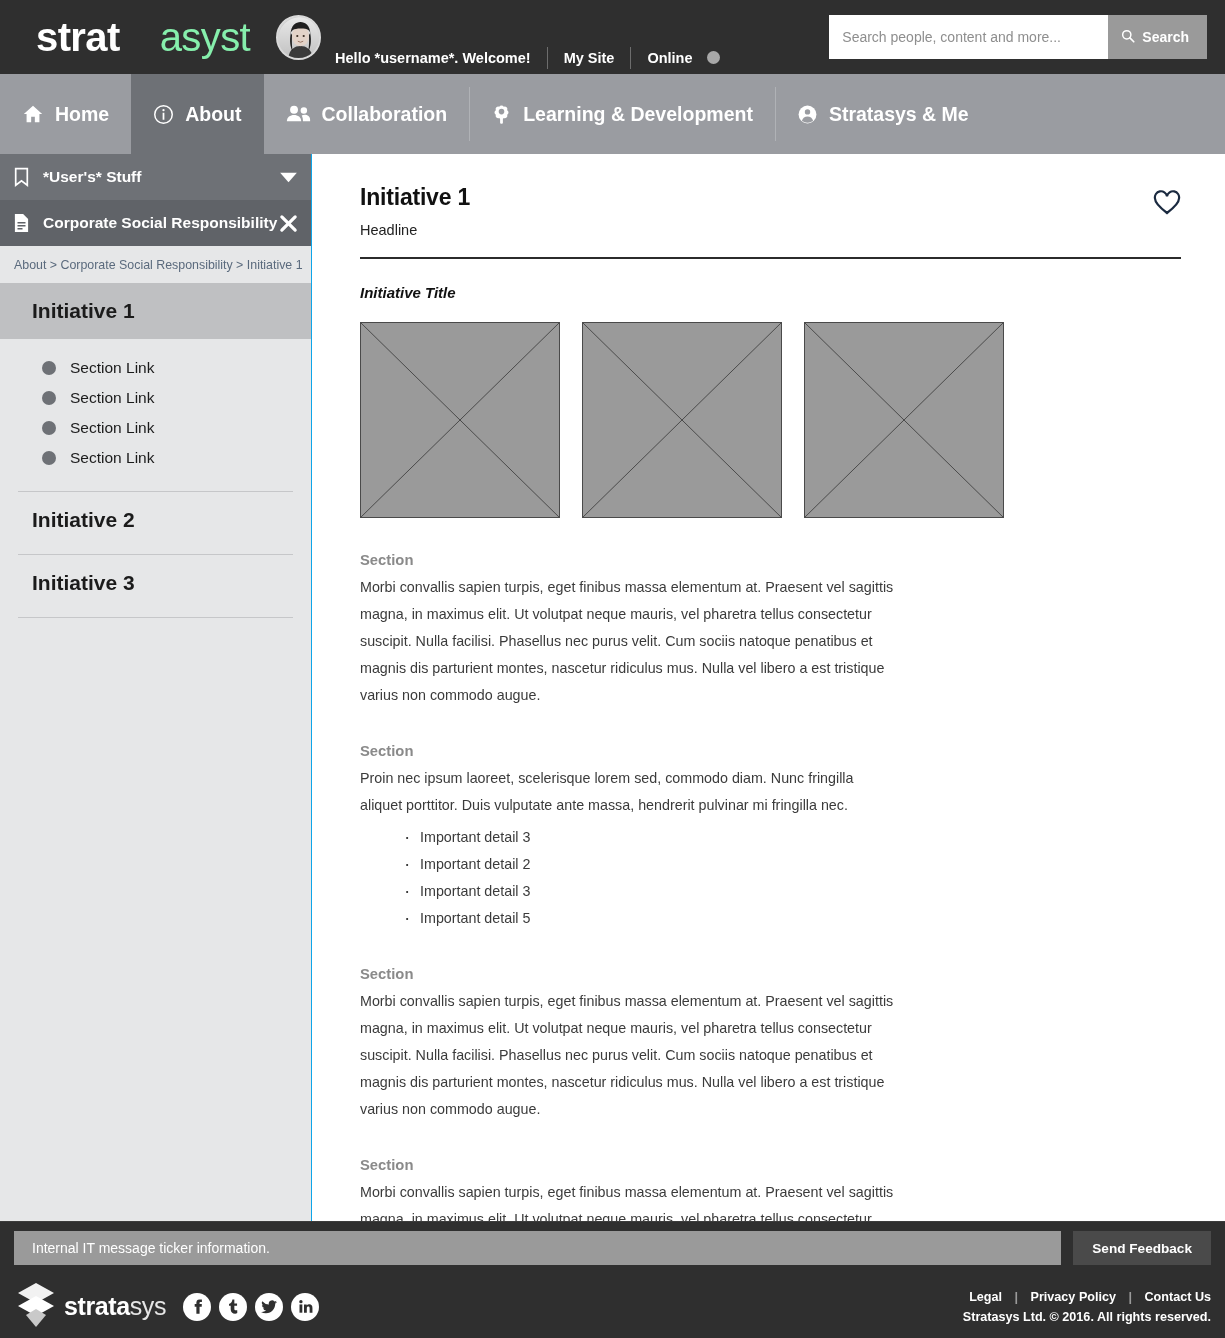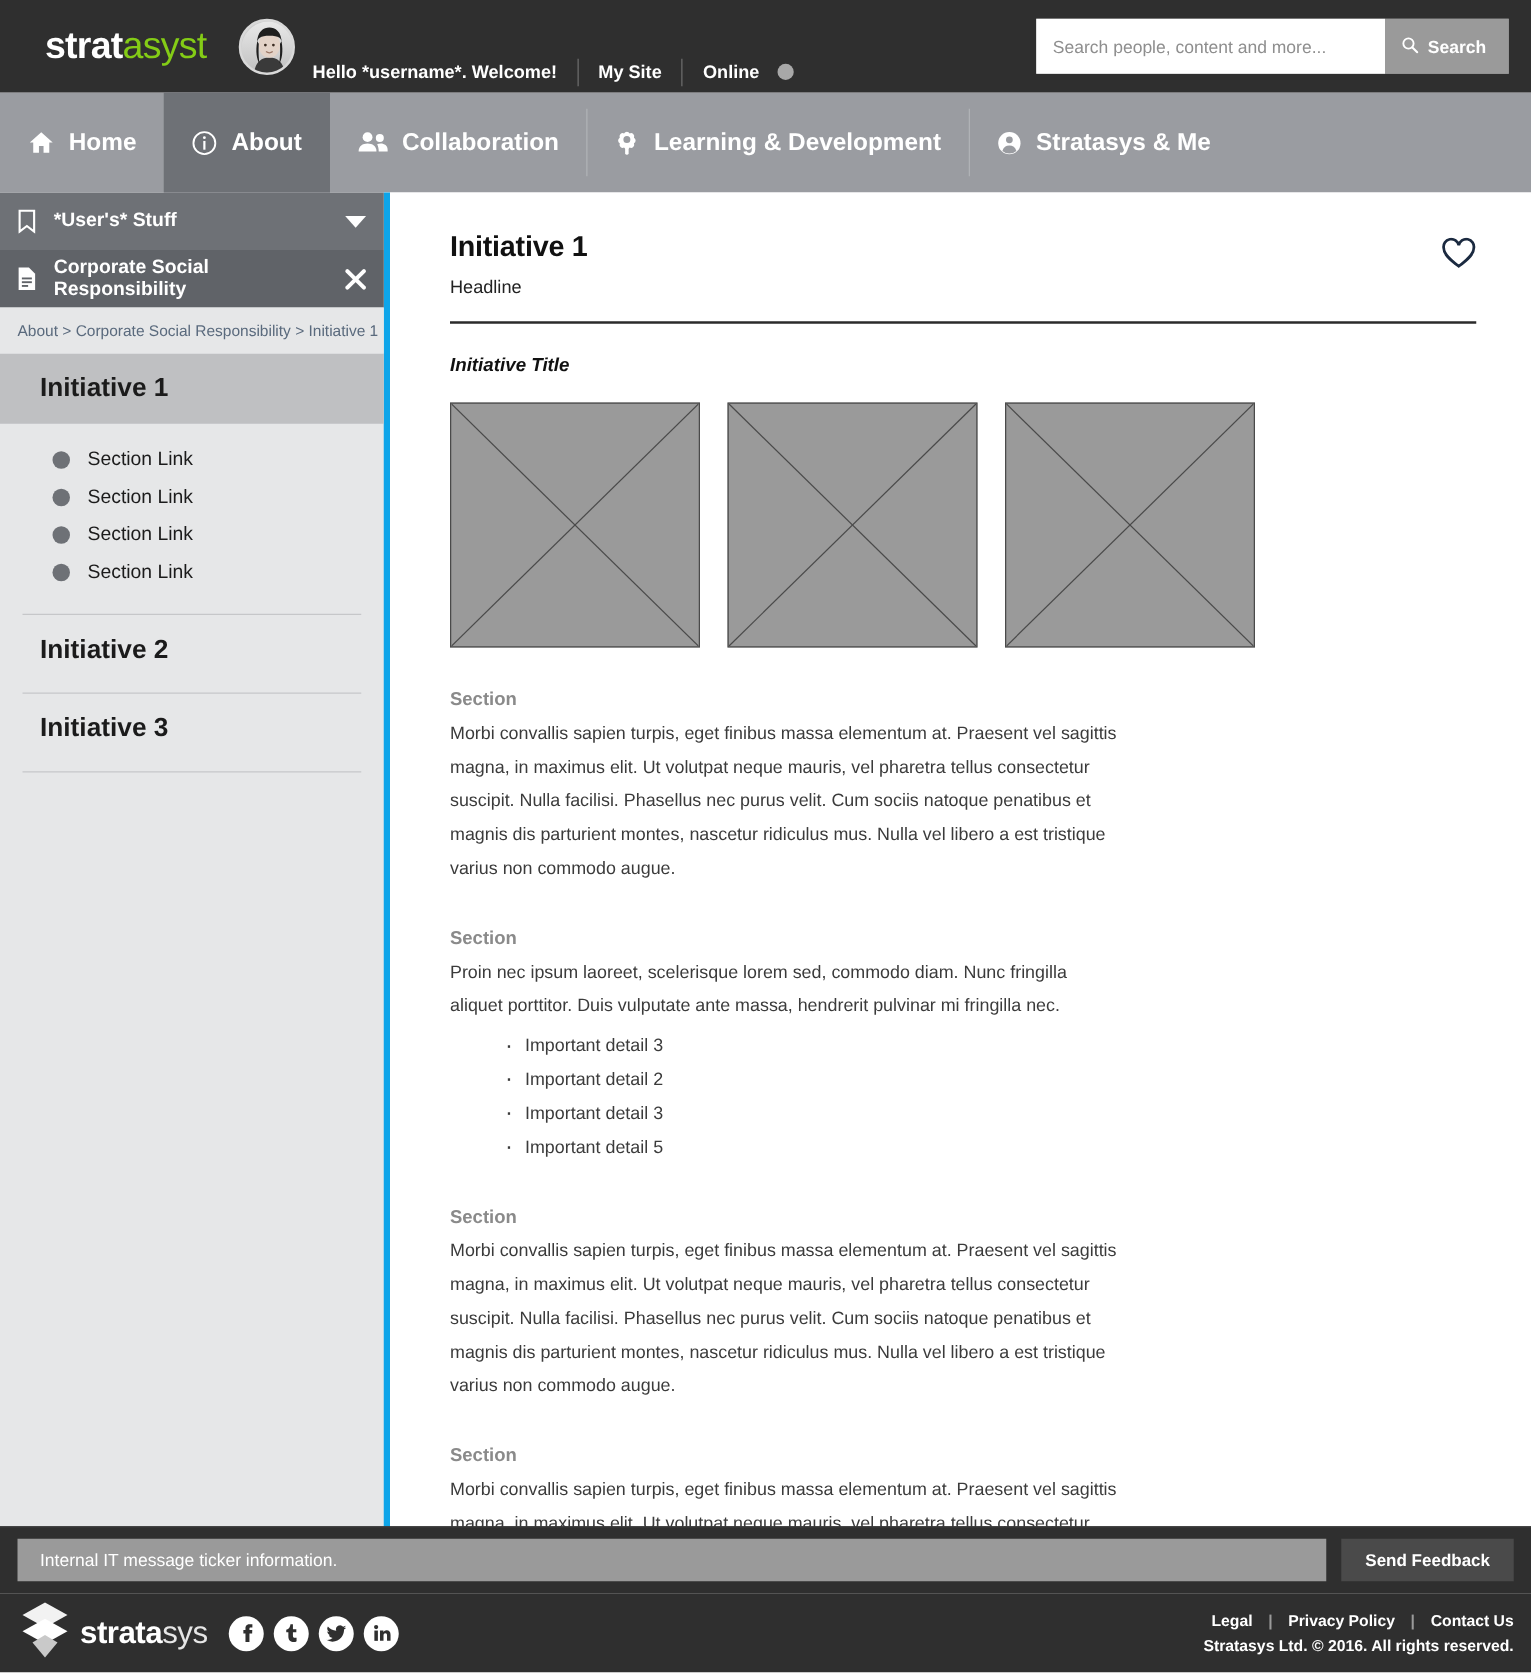--- a/index.html
+++ b/index.html
@@ -15,29 +15,30 @@
   
   .topbar {
     height: 74px;
     background: #2f2f2f;
     display: flex;
     align-items: center;
     padding: 0 0 0 36px;
     position: relative;
   }
   .logo {
-    font-size: 30px;
+    font-size: 40px;
     letter-spacing: -0.6px;
     color: #fff;
     white-space: nowrap;
     display: flex;
     align-items: baseline;
+    gap: 40px;
   }
   .logo .b { font-weight: 700; }
-  .logo .l { font-weight: 300; color: #84cc16; }
+  .logo .l { font-weight: 300; color: #86efac; }
 
   .avatar {
     width: 45px; height: 45px;
     border-radius: 50%;
     margin-left: 26px;
     overflow: hidden;
     border: 2px solid #d9d9d9;
     background: #cfcfcf;
     flex: none;
     position: relative;
@@ -130,21 +131,21 @@
   .navitem svg { display:block; }
 
   
   .body { display: flex; height: 1093px; }
 
   
   .sidebar {
     width: 312px;
     background: #e6e7e8;
     flex: none;
-    border-right: 5px solid #0ea5e9;
+    border-right: 1px solid #0ea5e9;
   }
   .side-tab {
     height: 46px;
     display: flex;
     align-items: center;
     padding: 0 13px;
     color: #fff;
     font-size: 15.5px;
     font-weight: 700;
     cursor: pointer;

